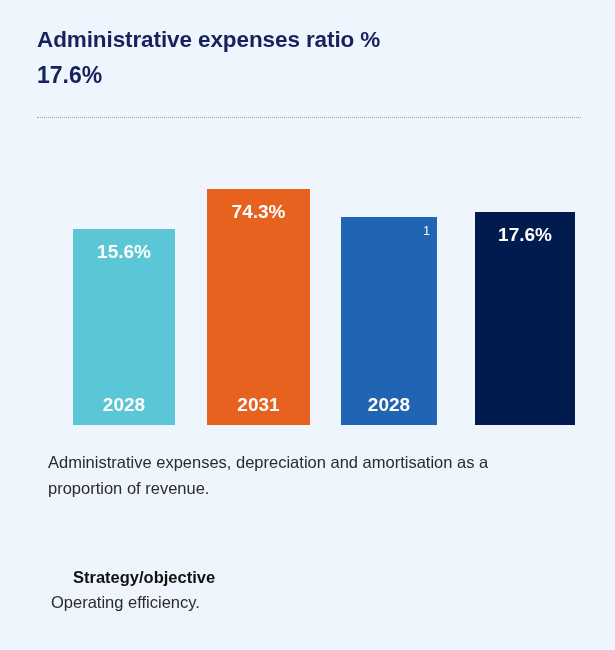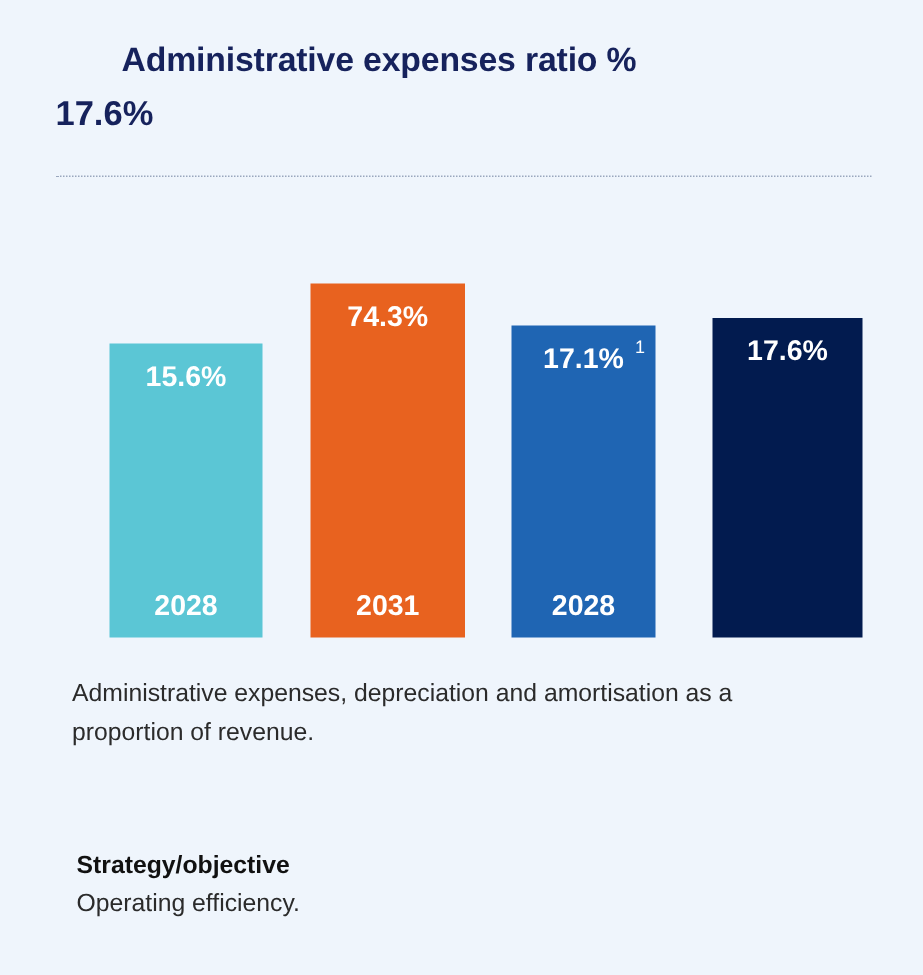--- a/index.html
+++ b/index.html
@@ -28,21 +28,20 @@
     top: 26px;
     width: 545px;
   }
   .kpi-title {
     font-size: 22.5px;
     font-weight: bold;
     color: #16225c;
     letter-spacing: -0.1px;
     line-height: 1.25;
     white-space: nowrap;
-    margin-left: 44px;
   }
   .kpi-value {
     margin-top: 8px;
     font-size: 23px;
     font-weight: bold;
     color: #16225c;
     line-height: 1.2;
   }
   .divider {
     position: absolute;
@@ -113,20 +112,21 @@
     position: absolute;
     left: 51px;
     top: 565px;
     width: 470px;
   }
   .strategy-heading {
     font-size: 16.5px;
     font-weight: bold;
     color: #111111;
     line-height: 1.5;
+    margin-left: 22px;
   }
   .strategy-text {
     font-size: 16.5px;
     color: #2b2b2b;
     line-height: 1.5;
   }
 </style>
 </head>
 <body style="background: rgb(239, 245, 252);">
 
@@ -145,21 +145,20 @@
       <span class="bar-value">15.6%</span>
       <span class="bar-label">2028</span>
     </div>
 
     <div class="bar" id="bar-1" style="left: 207px; width: 103px; height: 236px; background: rgb(232, 98, 31);">
       <span class="bar-value">74.3%</span>
       <span class="bar-label">2031</span>
     </div>
 
     <div class="bar" id="bar-2" style="left: 341px; width: 96px; height: 208px; background: rgb(31, 101, 179);">
-      <span class="bar-value">17.1%</span>
       <span class="bar-sup">1</span>
       <span class="bar-label">2028</span>
     </div>
 
     <div class="bar" id="bar-3" style="left: 475px; width: 100px; height: 213px; background: rgb(2, 27, 79);">
       <span class="bar-value">17.6%</span>
     </div>
 
   </div>
 

